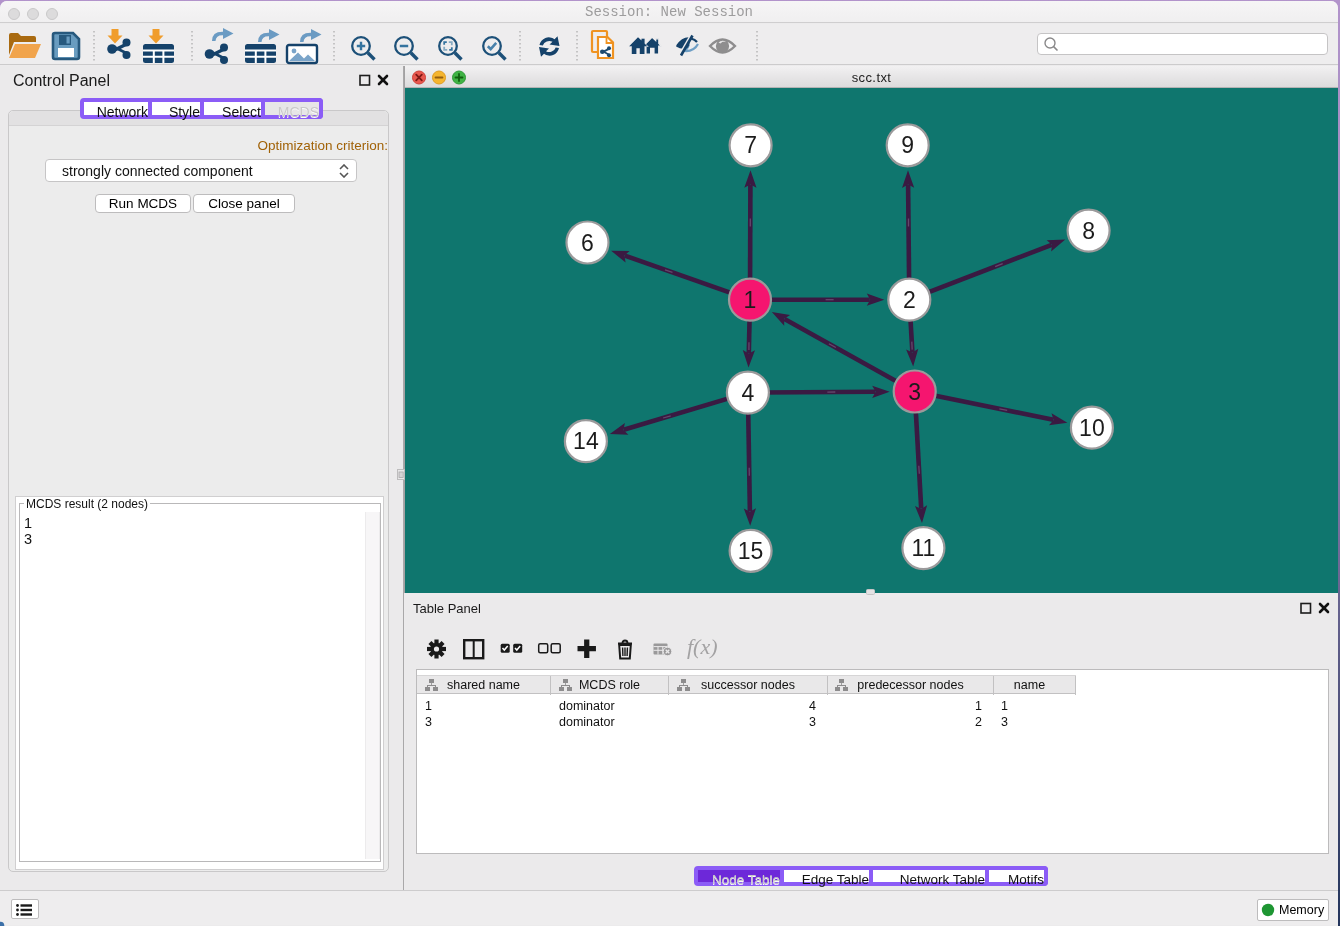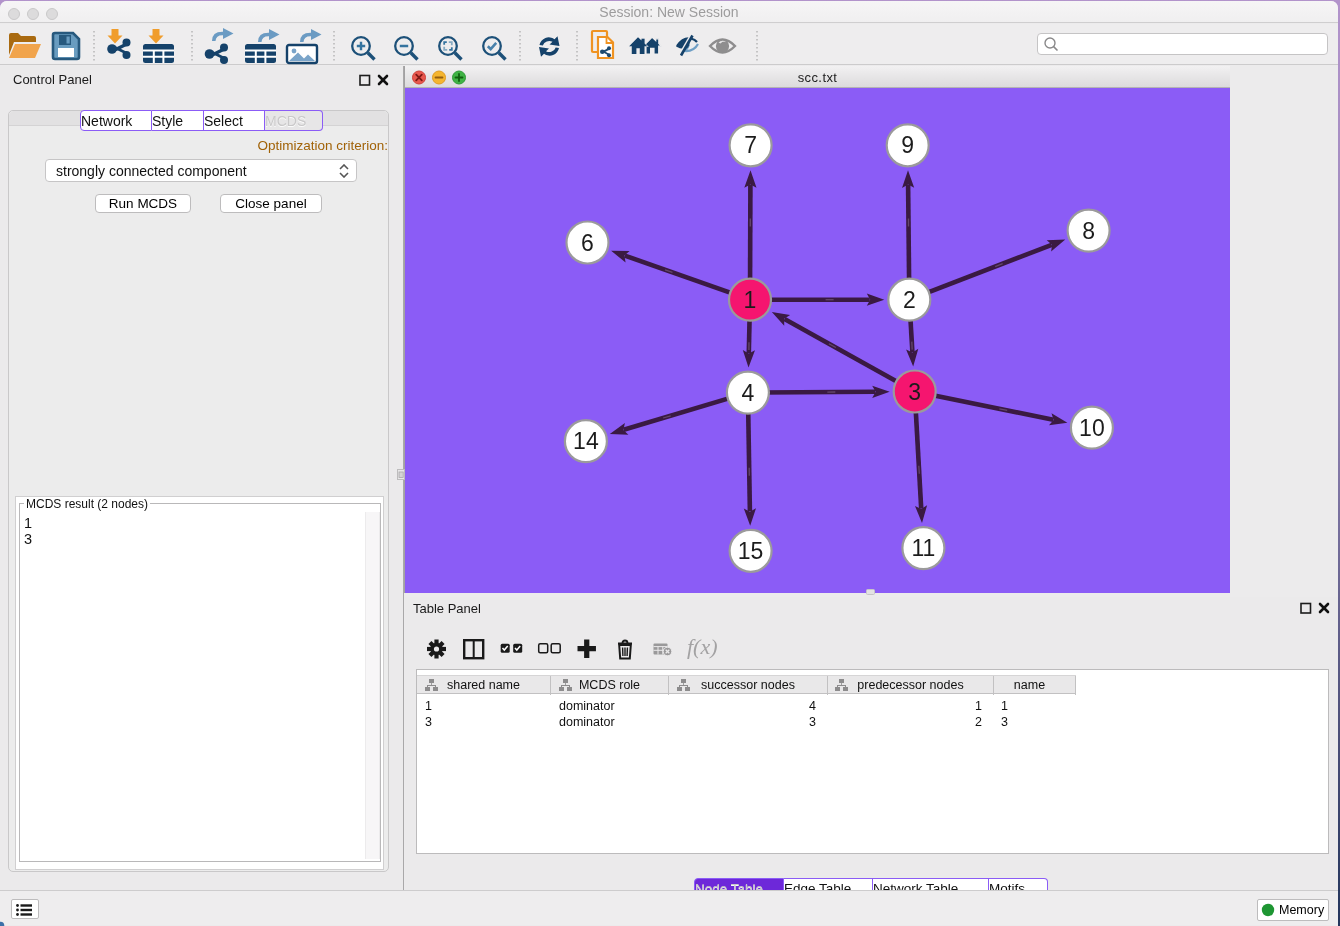--- a/index.html
+++ b/index.html
@@ -2,33 +2,33 @@
 <html><head>
 <meta charset="utf-8">
 <style>
   * { margin:0; padding:0; box-sizing:border-box; }
   html,body { width:1340px; height:926px; overflow:hidden; }
   body { font-family:"Liberation Sans", sans-serif; background:linear-gradient(180deg,#b293cb 0%,#9787b8 40%,#4a4e77 80%,#23355c 100%); position:relative; }
   #win { position:absolute; left:0; top:1px; width:1338px; height:925px; background:#ecebec; border-radius:7px 7px 0 0; overflow:hidden; }
   
   #titlebar { position:absolute; left:0; top:0; width:100%; height:22px; background:linear-gradient(#f6f5f6,#f0eff0); border-bottom:1px solid #cfcecf; }
   .tl { position:absolute; top:7px; width:12px; height:12px; border-radius:50%; background:#dcdbdc; border:1px solid #c9c8c9; }
-  #title-text { position:absolute; top:3px; width:100%; text-align:center; font-size:14px; color:#9d9c9d; }
+  #title-text { position:absolute; top:3px; width:100%; text-align:center; font-size:14px; color:#9d9c9d;font-family:Liberation Mono, monospace; }
   
   #toolbar { position:absolute; left:0; top:23px; width:100%; height:41px; background:#eeedee; border-bottom:1px solid #cccbcc; }
   #searchbox { position:absolute; left:1037px; top:9px; width:291px; height:22px; background:#fff; border:1px solid #c5c4c5; border-radius:4px; }
   
   #cpanel { position:absolute; left:0; top:65px; width:404px; height:826px; background:#ebeaeb; border-right:1px solid #a9a8a9; }
   
-  .seg { position:absolute; top:12px; height:21px; line-height:20px; font-size:14px; text-align:left; background:#fff; border:1px solid #8b5cf6; color:#111; }
+  .seg { position:absolute; top:0; height:21px; line-height:20px; font-size:14px; text-align:right; background:#fff; border:4px solid #8b5cf6; color:#111; }
   
   #inner { position:absolute; left:8px; top:44px; width:381px; height:762px; background:#ececec; border:1px solid #c9c8c9; border-radius:5px; }
   #inner-top { position:absolute; left:0; top:0; width:100%; height:15px; background:#e2e1e2; border-bottom:1px solid #d4d3d4; border-radius:5px 5px 0 0; }
   
-  #netwin { position:absolute; left:404px; top:65px; width:826px; height:527px; background:#8b5cf6; border-left:1px solid #a2a1a2; }
+  #netwin { position:absolute; left:404px; top:65px; width:934px; height:527px; background:#0f766e; border-left:1px solid #a2a1a2; }
   #net-titlebar { position:absolute; left:0; top:0; width:100%; height:22px; background:linear-gradient(#f2f1f2,#dcdbdc); border-bottom:1px solid #b4b3b4; }
   #net-title { position:absolute; top:4px; width:100%; text-align:center; font-size:13px; color:#1c1c1c; letter-spacing:0.4px; }
   
   #tpanel { position:absolute; left:405px; top:596px; width:933px; height:295px; background:#ebeaeb;padding-left:48px; }
   .th { position:absolute; top:0; height:19px; line-height:19px; text-align:center; border-left:1px solid #c2c1c2; }
   .th:first-child { border-left:none; }
   .tr { position:absolute; left:0; width:100%; height:16px; font-size:12.5px; color:#111; }
   .tr span { position:absolute; top:0; line-height:16px; }
   .bseg { height:20px; line-height:19px; font-size:13.5px; }
   
@@ -198,47 +198,47 @@
       </g>
     </svg>
     <div id="searchbox">
       <svg width="18" height="18" style="position:absolute;left:5px;top:2px;">
           <circle cx="7" cy="7" r="5" fill="none" stroke="#8a898a" stroke-width="1.4"></circle>
           <line x1="10.6" y1="10.6" x2="14.5" y2="14.5" stroke="#8a898a" stroke-width="1.6"></line>
         </svg>
     </div>
   </div>
   <div id="cpanel">
-    <div style="position:absolute;left:13px;top:6px;font-size:13px;color:#1a1a1a;">Control Panel</div>
+    <div style="position:absolute;left:13px;top:6px;font-size:16px;color:#1a1a1a;">Control Panel</div>
     <div id="cp-icons">
       <svg width="40" height="16" style="position:absolute;left:358px;top:8px;">
         <rect x="2" y="1.5" width="9.5" height="9.5" fill="none" stroke="#1c1c1c" stroke-width="1.6"></rect>
         <g stroke="#111" stroke-width="2.6" stroke-linecap="round">
             <line x1="21" y1="2" x2="29" y2="10"></line>
             <line x1="29" y1="2" x2="21" y2="10"></line>
           </g>
       </svg>
     </div>
     <div id="tabs" style="position:absolute;left:80px;top:32px;height:21px;z-index:5;">
       <div class="seg" style="left:0;width:72px;border-radius:4px 0 0 4px;">Network</div>
       <div class="seg" style="left:72px;width:52px;border-left:none;">Style</div>
       <div class="seg" style="left:124px;width:61px;border-left:none;">Select</div>
       <div class="seg" style="left:185px;width:58px;border-left:none;border-radius:0 4px 4px 0;background:#e7e6e7;color:#c9c8c9;text-shadow:0 1px 0 #fbfbfb;">MCDS</div>
     </div>
     <div id="inner">
       <div id="inner-top"></div>
       <div style="position:absolute;left:0;top:27px;width:100%;text-align:right;font-size:13.5px;color:#a16207;">Optimization criterion:</div>
-      <div style="position:absolute;left:36px;top:48px;width:312px;height:23px;background:#fff;border:1px solid #c6c5c6;border-radius:4px;font-size:14px;color:#111;line-height:22px;padding-left:10px;">strongly connected component
+      <div style="position:absolute;left:36px;top:48px;width:312px;height:23px;background:#fff;border:1px solid #c6c5c6;border-radius:4px;font-size:14px;color:#111;line-height:22px;padding-left:16px;">strongly connected component
         <svg width="10" height="14" style="position:absolute;right:7px;top:4px;">
             <path d="M1 5 L5 1 L9 5" fill="none" stroke="#555" stroke-width="1.6"></path>
             <path d="M1 9 L5 13 L9 9" fill="none" stroke="#555" stroke-width="1.6"></path>
           </svg>
       </div>
       <div class="btn" style="left:86px;top:83px;width:96px;height:19px;line-height:17px;">Run MCDS</div>
-      <div class="btn" style="left:211px;top:83px;width:102px;height:19px;line-height:17px;">Close panel</div>
+      <div class="btn" style="left:184px;top:83px;width:102px;height:19px;line-height:17px;">Close panel</div>
       <div id="result-area" style="position:absolute;left:6px;top:385px;width:369px;height:374px;background:#fff;border:1px solid #d0cfd0;">
         <div style="position:absolute;left:3px;top:6px;width:362px;height:359px;border:1px solid #b9b8b9;"></div>
         <div style="position:absolute;left:8px;top:0;background:#fff;font-size:12px;color:#111;padding:0 2px;">MCDS result (2 nodes)</div>
         <div style="position:absolute;left:8px;top:18px;font-size:14.5px;color:#111;line-height:16px;">1<br>3</div>
         <div style="position:absolute;left:349px;top:15px;width:15px;height:347px;background:#f7f6f7;border-left:1px solid #ecebec;border-right:1px solid #ecebec;"></div>
       </div>
     </div>
   </div>
   <div id="netwin">
     <div id="net-titlebar">

